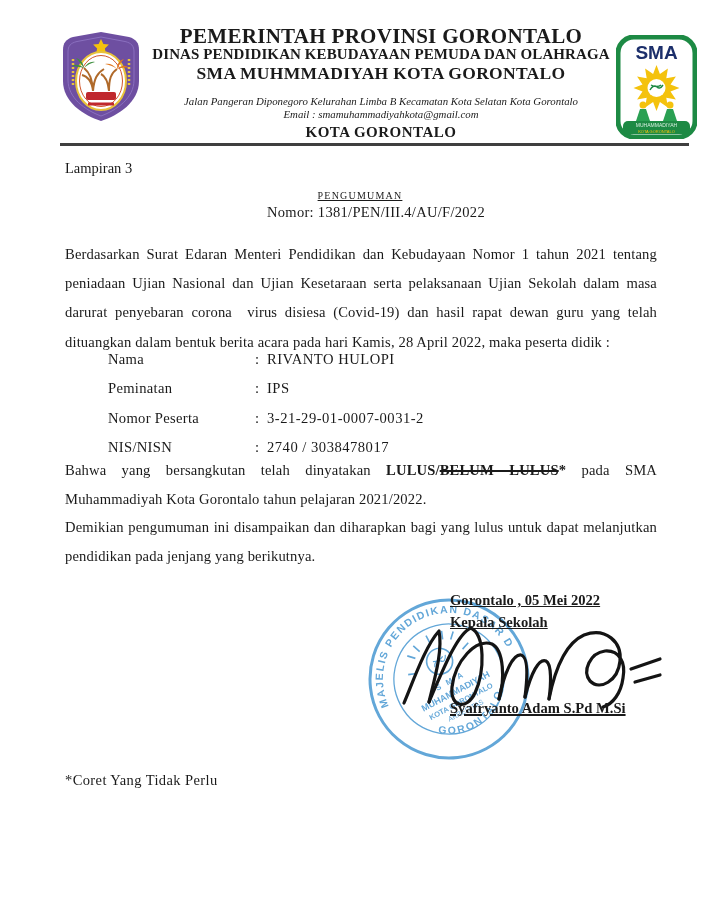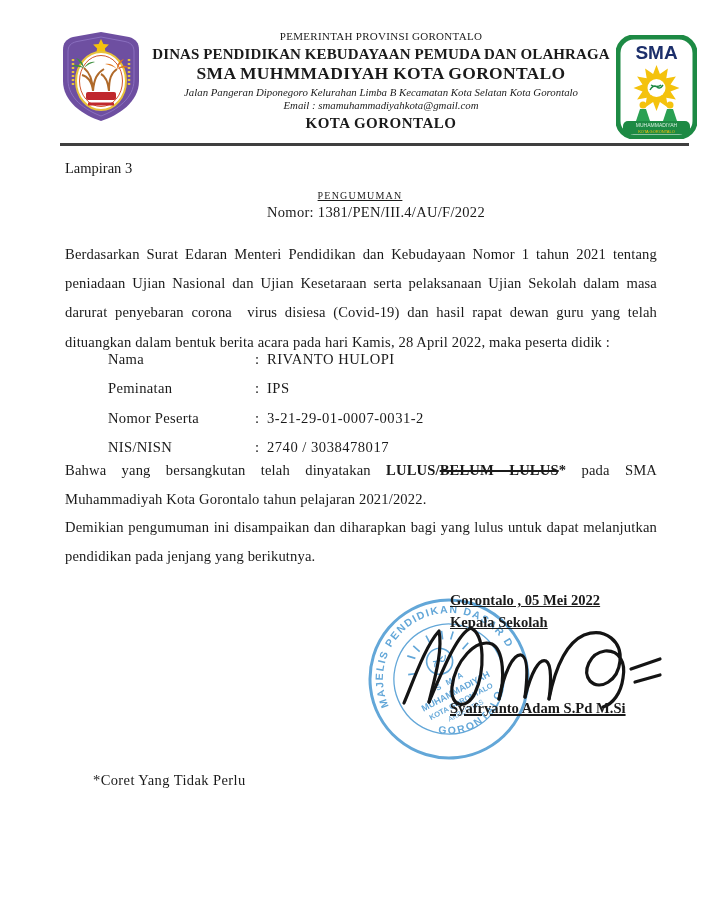--- a/index.html
+++ b/index.html
@@ -9,24 +9,24 @@
     font-family:"Liberation Serif","DejaVu Serif",serif;
     color:#1a1a1a;
   }
   
   .crest-left{position:absolute;left:57px;top:29px;width:88px;height:94px;}
   .badge-right{position:absolute;left:616px;top:35px;width:81px;height:104px;}
   .head-text{
     position:absolute;left:148px;top:27px;width:466px;
     display:flex;flex-direction:column;align-items:center;text-align:center;
   }
-  .head-l1{font-weight:normal;font-size:11px;line-height:18px;letter-spacing:.3px;}
+  .head-l1{font-weight:bold;font-size:21px;line-height:18px;letter-spacing:.3px;}
   .head-l2{font-weight:bold;font-size:15px;line-height:18px;letter-spacing:.1px;white-space:nowrap;}
   .head-l3{font-weight:bold;font-size:17.5px;line-height:21px;letter-spacing:.3px;}
-  .head-addr{font-style:italic;font-size:10.8px;line-height:13px;margin-top:2px;white-space:nowrap;}
+  .head-addr{font-style:italic;font-size:10.8px;line-height:13px;margin-top:11px;white-space:nowrap;}
   .head-mail{font-style:italic;font-size:10.8px;line-height:13px;}
   .head-city{font-weight:bold;font-size:15px;line-height:18px;margin-top:2px;letter-spacing:.5px;}
   .head-rule{position:absolute;left:60px;top:143px;width:629px;height:3px;background:#3f3f3f;}
   
   .lampiran{position:absolute;left:65px;top:160px;font-size:14.5px;}
   .title-block{position:absolute;left:0;top:187px;width:720px;text-align:center;}
   .doc-title{font-size:10px;letter-spacing:1.2px;text-decoration:underline;line-height:17px;}
   .doc-number{font-size:14.5px;line-height:17px;letter-spacing:.3px;margin-left:32px;}
   .para{position:absolute;left:65px;width:592px;margin:0;font-size:14.6px;line-height:29.2px;text-align:justify;letter-spacing:.15px;}
   .p1{top:240px;}
@@ -40,21 +40,21 @@
   .fsep{width:12px;flex:none;}
   .fvalue{letter-spacing:.5px;}
   
   .sig-text{position:absolute;left:450px;font-weight:bold;font-size:14.6px;line-height:21px;white-space:nowrap;text-decoration:underline;}
   .sig-date{top:590px;}
   .sig-role{top:612px;}
   .sig-name{top:698px;text-decoration:underline;text-decoration-thickness:1.6px;}
   .sig-nip{top:717px;}
   .stamp{position:absolute;left:363px;top:593px;width:172px;height:172px;transform:rotate(-28deg);opacity:.88;}
   .sig-scribble{position:absolute;left:392px;top:609px;width:272px;height:108px;}
-  .footnote{position:absolute;left:65px;top:772px;font-size:14.5px;letter-spacing:.4px;margin-left:28px;}
+  .footnote{position:absolute;left:65px;top:772px;font-size:14.5px;letter-spacing:.4px;}
 </style>
 </head>
 <body>
 
 <div class="page">
 
   <svg class="crest-left" viewBox="0 0 88 94">
     <path d="M44 3 L16 8 C9 10 6 14 6 21 L6 52 C6 73 26 86 44 92 C62 86 82 73 82 52 L82 21 C82 14 79 10 72 8 Z" fill="#6e4fa1"></path>
     <path d="M44 8 L20 12.5 C13.5 14 11 17 11 23 L11 51 C11 69 28 81 44 87 C60 81 77 69 77 51 L77 23 C77 17 74.5 14 68 12.5 Z" fill="none" stroke="#8a6fbf" stroke-width="1"></path>
     <path d="M44 10 l2.4 5 5.5 .6 -4 3.8 1 5.4 -4.9 -2.7 -4.9 2.7 1 -5.4 -4 -3.8 5.5 -.6 Z" fill="#f4c20d"></path>

